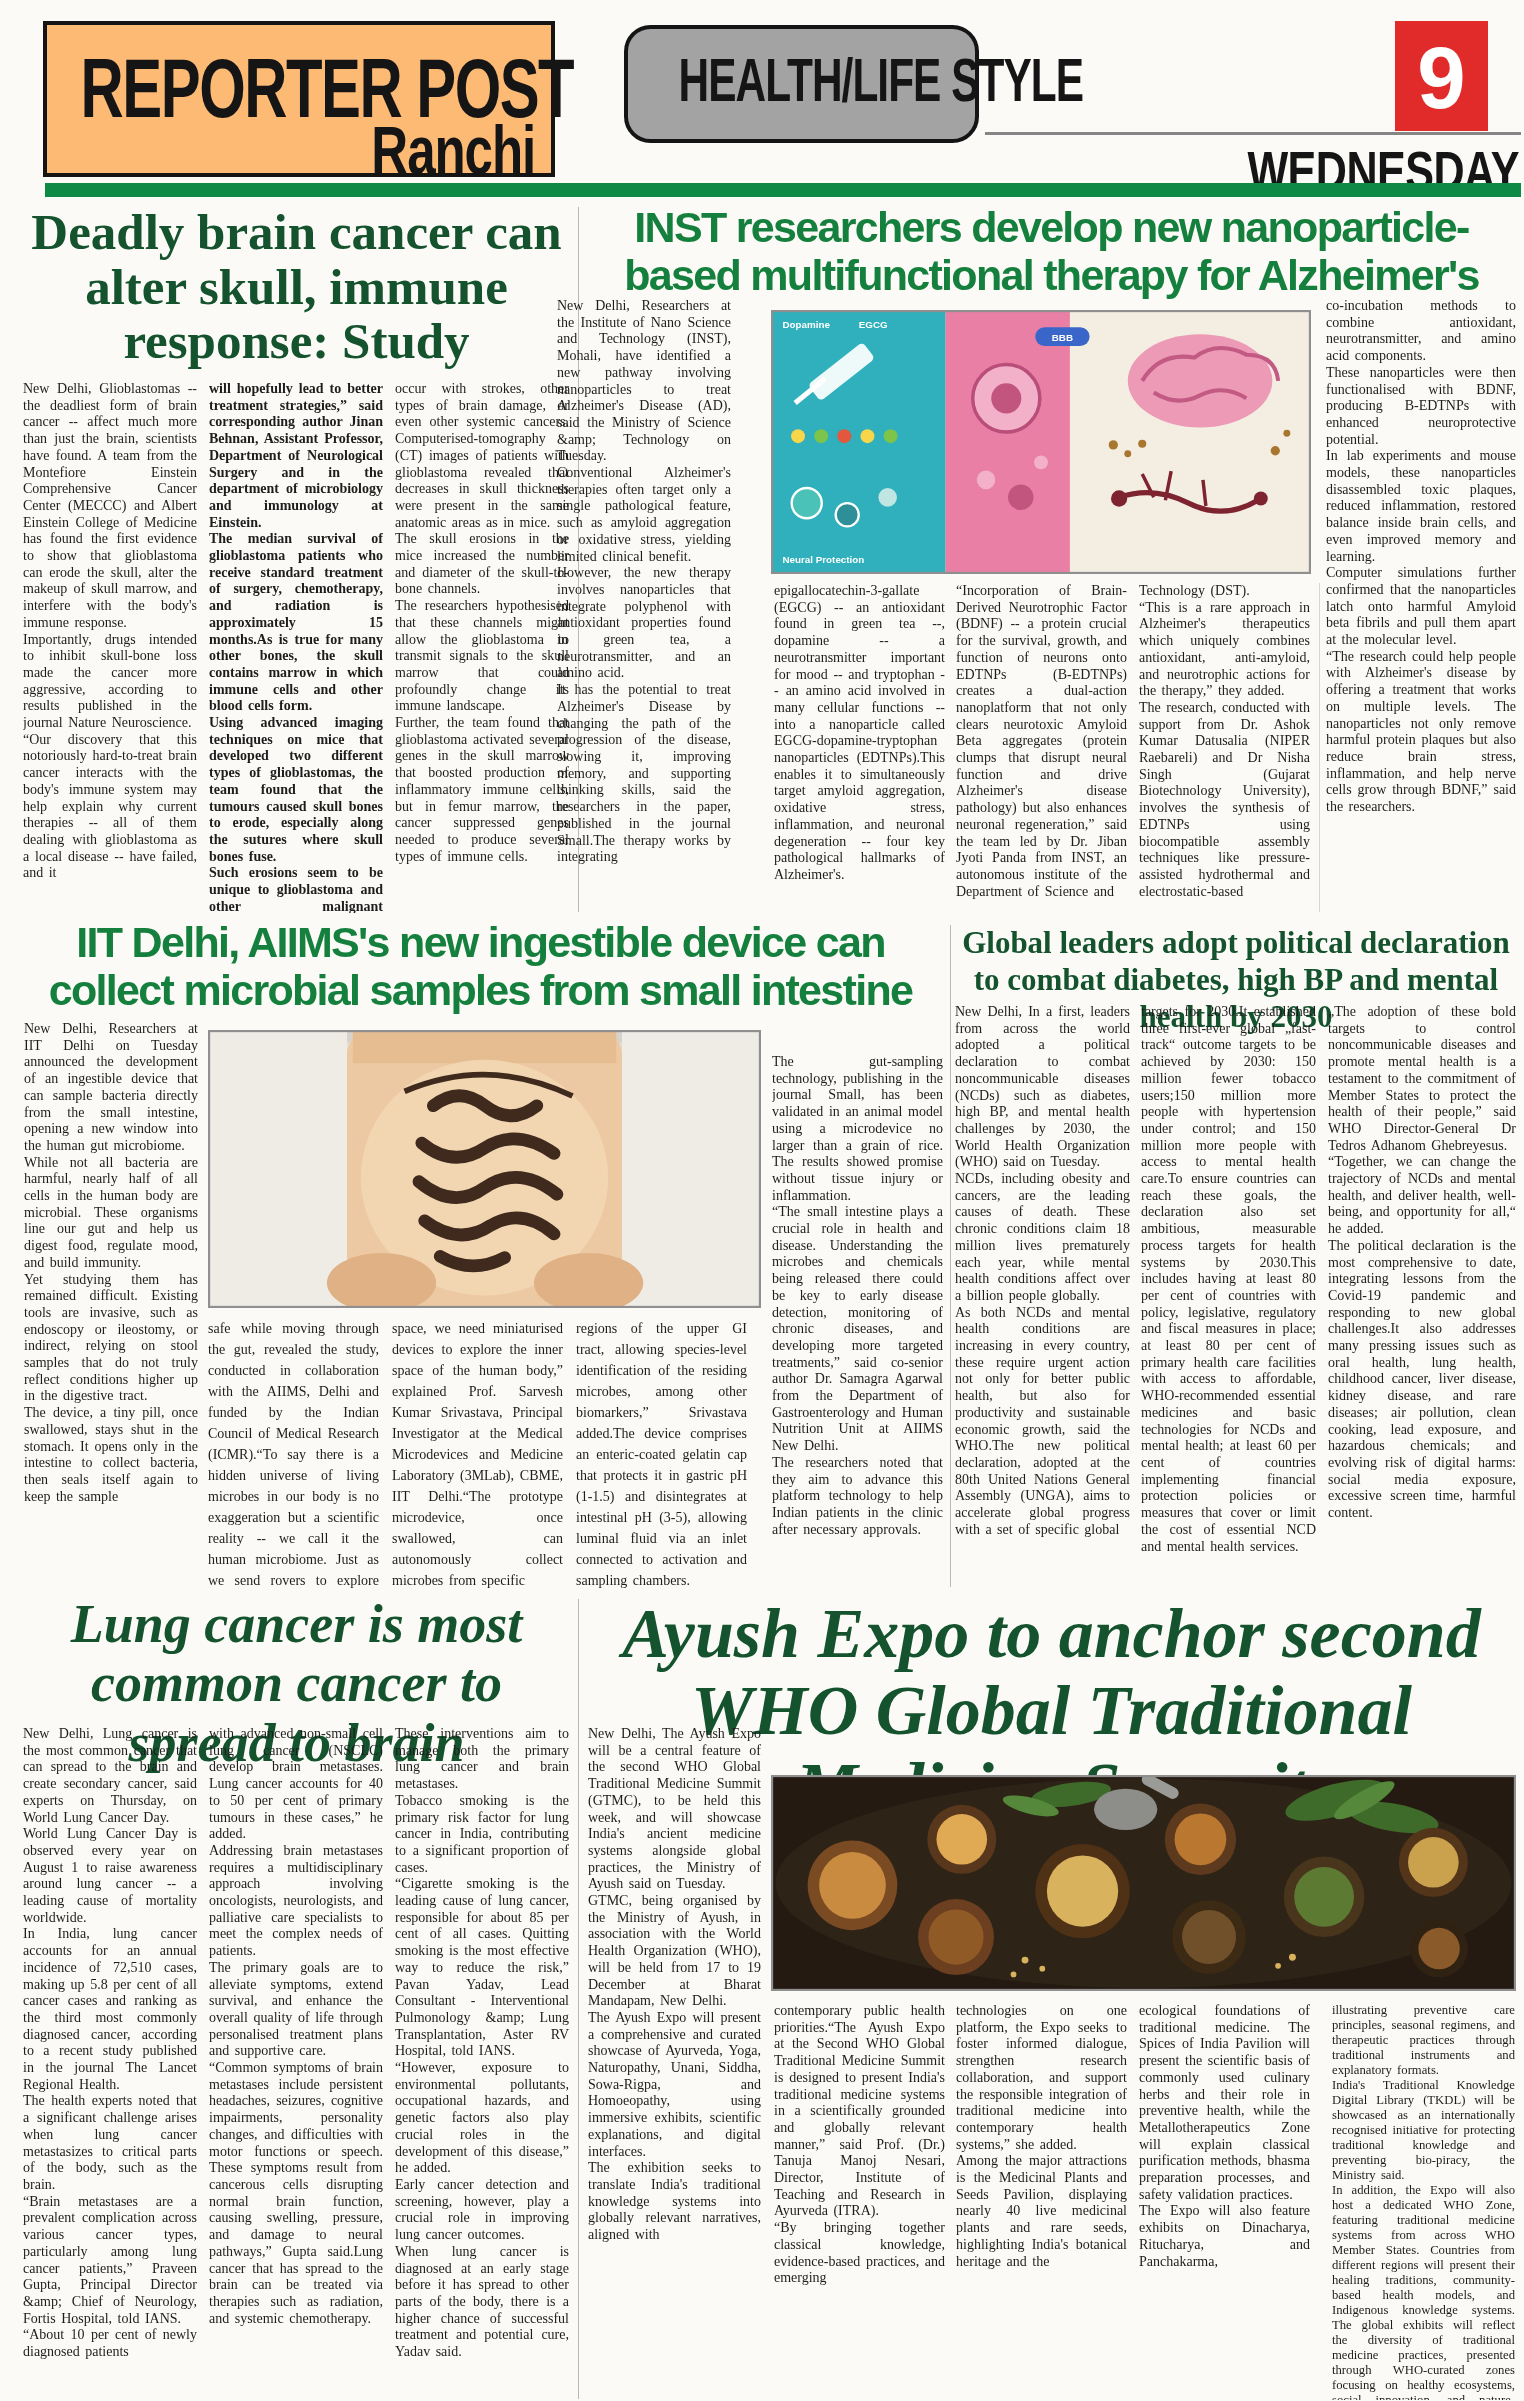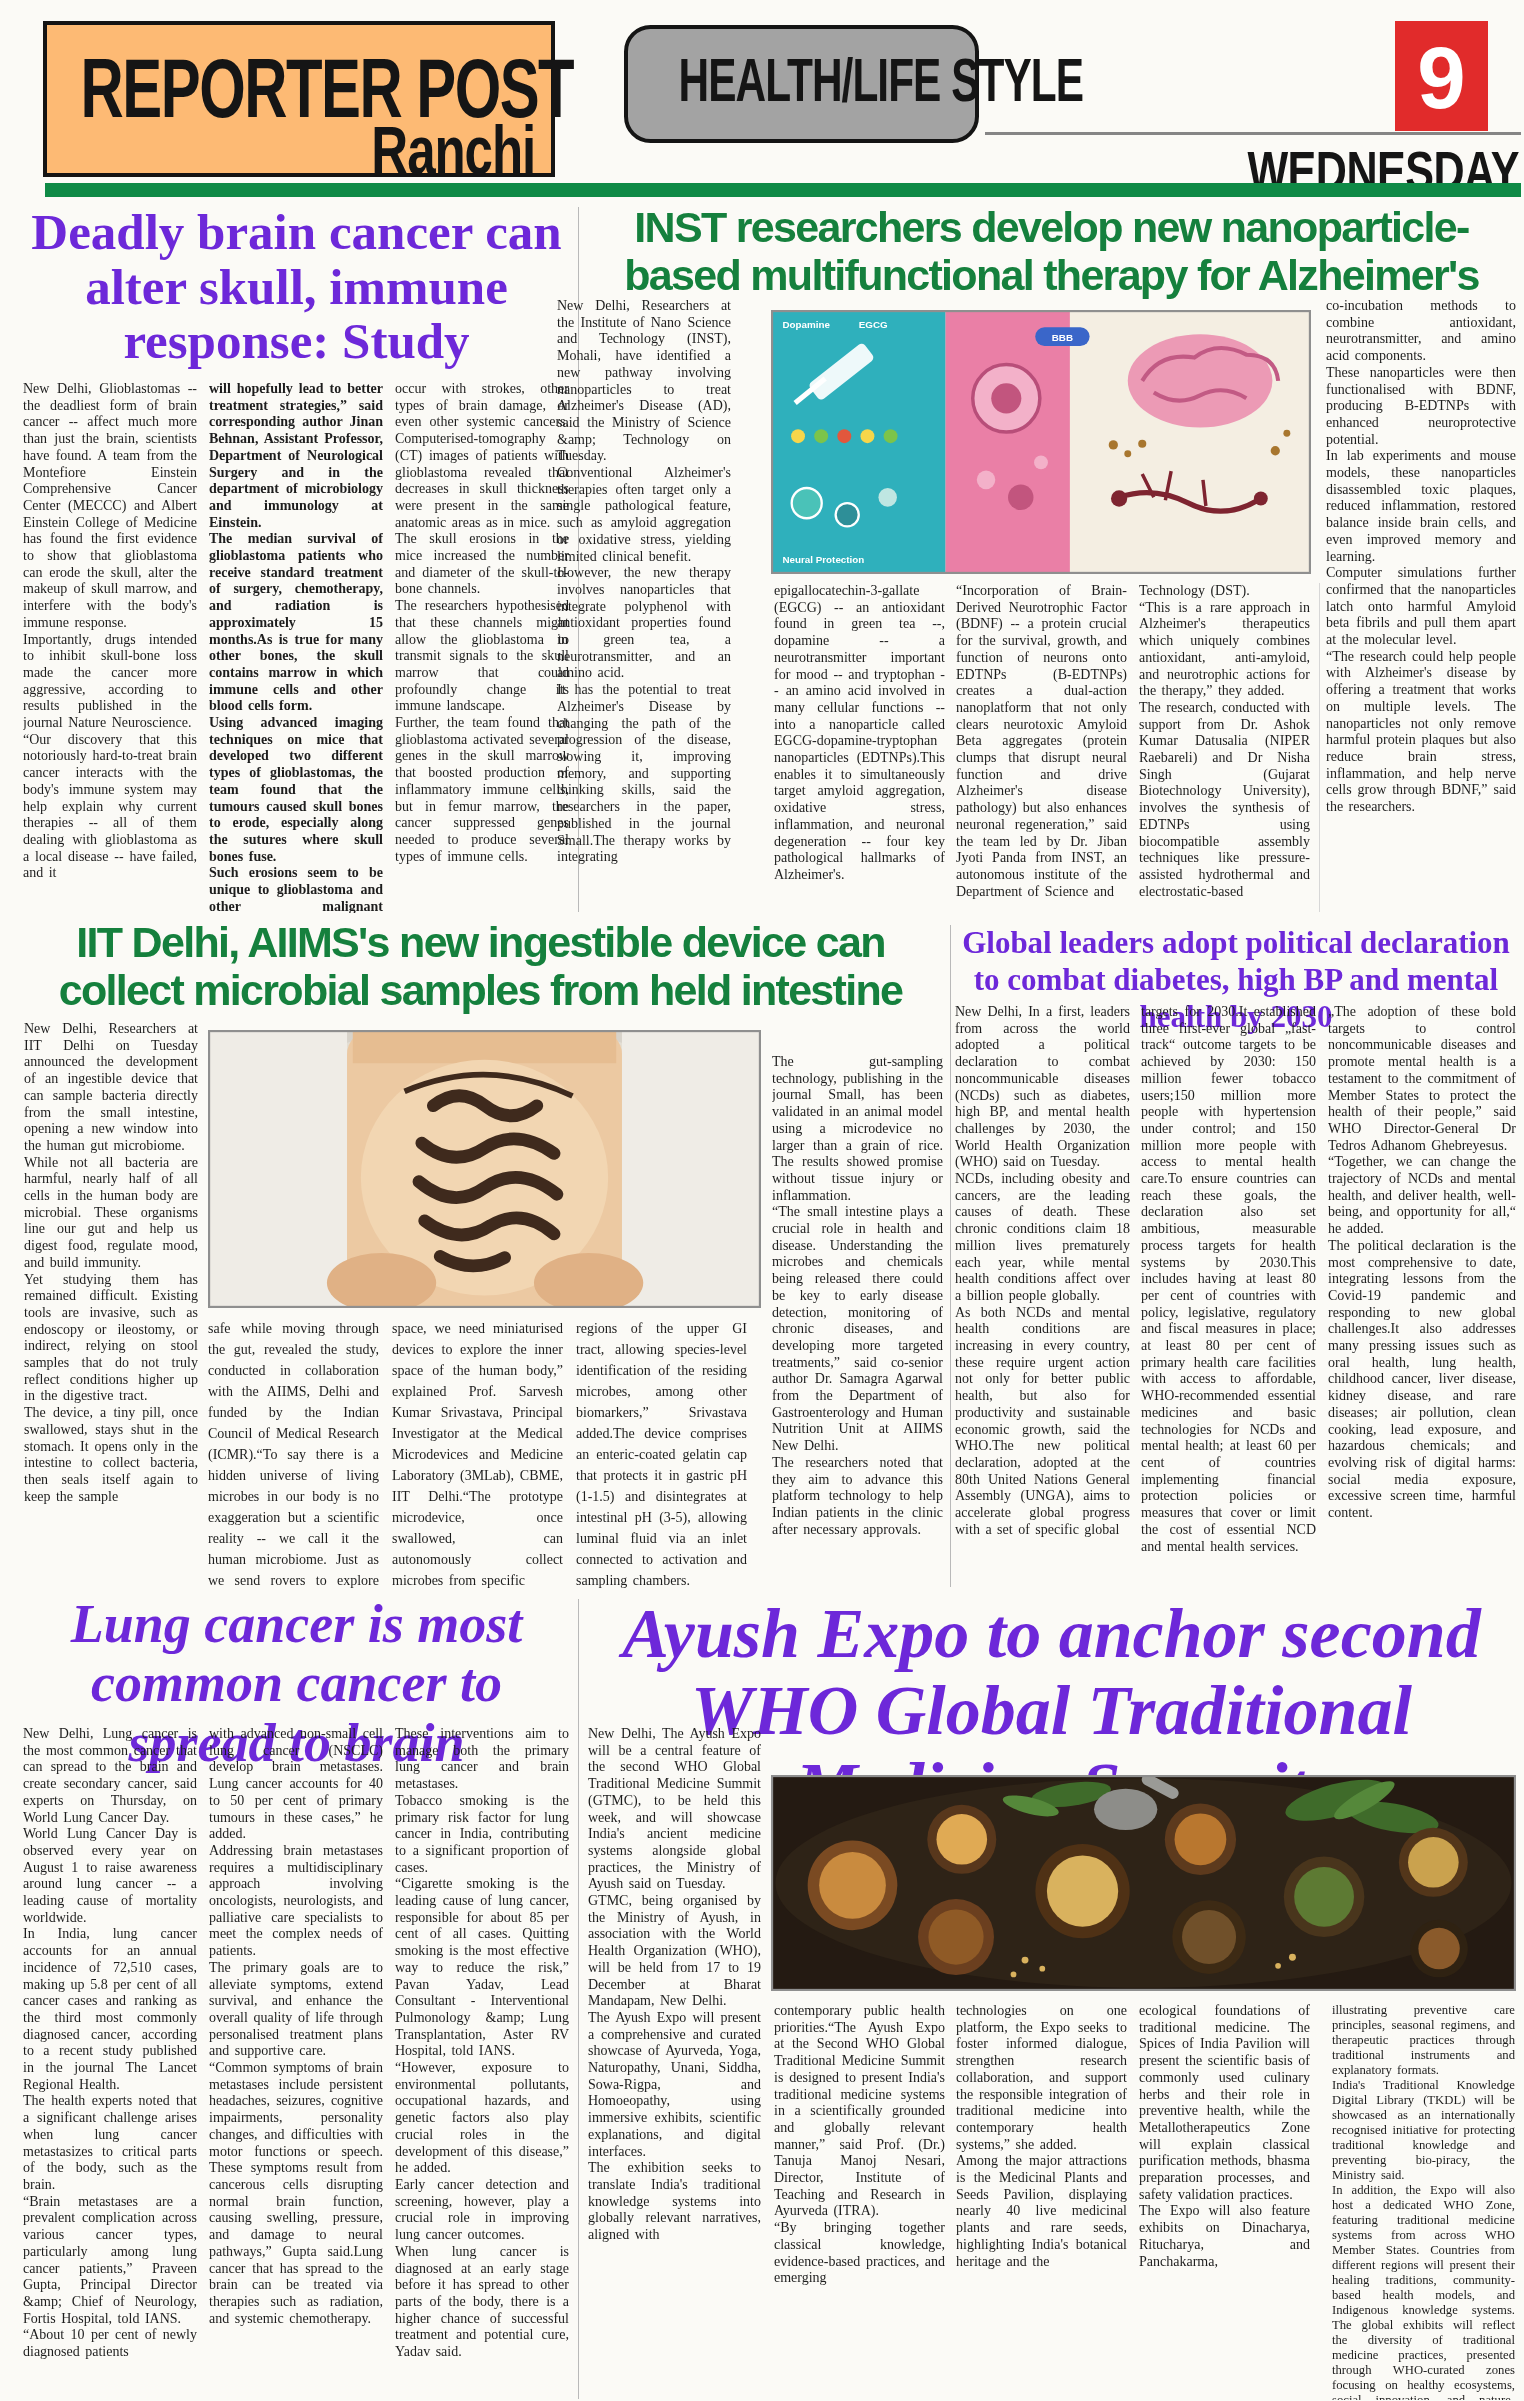--- a/index.html
+++ b/index.html
@@ -24,21 +24,21 @@
   .daybox { font-family:"Liberation Sans", sans-serif; font-weight:900; font-size:49px;
     letter-spacing:-0.6px; white-space:nowrap; text-align:right; transform:scale(0.88,1.12); transform-origin:right top; }
   .pagenum { background:var(--page_red,#e12f2f); color:#fff; text-align:center;
     font-family:"Liberation Sans", sans-serif; font-weight:900; font-size:87px; line-height:113px; }
   .greenbar { background:var(--green_bar,#0f8a46); }
   .grayrule { background:#858585; }
   .vrule { position:absolute; width:1.2px; background:#b9b9b9; }
   .vrule.light { background:#d7d7d7; }
 
   
-  .hl-serif { font-family:"Liberation Serif", serif; font-weight:bold; text-align:center; line-height:1.07; color:#6d28d9; }
+  .hl-serif { font-family:"Liberation Serif", serif; font-weight:bold; text-align:center; line-height:1.07; color:#14532d; }
   .hl-sans  { font-family:"Liberation Sans", sans-serif; font-weight:800; text-align:center;
     line-height:1.12; letter-spacing:-1.7px; color:#15803d; }
   .italic { font-style:italic; }
 
   
   .coltext {
     position:absolute; font-size:14px; line-height:16.7px; text-align:justify;
     white-space:pre-line; overflow:hidden; color:#1d1d1d; word-spacing:2px;
   }
   .lh-lg { line-height:21px; }
@@ -154,21 +154,21 @@
 “This is a rare approach in Alzheimer's therapeutics which uniquely combines antioxidant, anti-amyloid, and neurotrophic actions for the therapy,” they added.
 The research, conducted with support from Dr. Ashok Kumar Datusalia (NIPER Raebareli) and Dr Nisha Singh (Gujarat Biotechnology University), involves the synthesis of EDTNPs using biocompatible assembly techniques like pressure-assisted hydrothermal and electrostatic-based</div>
     <div class="coltext" style="left:1326px; top:298px; width:190px; height:616px;">co-incubation methods to combine antioxidant, neurotransmitter, and amino acid components.
 These nanoparticles were then functionalised with BDNF, producing B-EDTNPs with enhanced neuroprotective potential.
 In lab experiments and mouse models, these nanoparticles disassembled toxic plaques, reduced inflammation, restored balance inside brain cells, and even improved memory and learning.
 Computer simulations further confirmed that the nanoparticles latch onto harmful Amyloid beta fibrils and pull them apart at the molecular level.
 “The research could help people with Alzheimer's disease by offering a treatment that works on multiple levels. The nanoparticles not only remove harmful protein plaques but also reduce brain stress, inflammation, and help nerve cells grow through BDNF,” said the researchers.</div>
   </section>
 
   <section>
-    <h2 class="abs hl-sans" style="left:26px; top:918px; width:909px; font-size:43px; margin:0;">IIT Delhi, AIIMS's new ingestible device can collect microbial samples from held intestine</h2>
+    <h2 class="abs hl-sans" style="left:26px; top:918px; width:909px; font-size:43px; margin:0;">IIT Delhi, AIIMS's new ingestible device can collect microbial samples from small intestine</h2>
     <div class="coltext" style="left:24px; top:1021px; width:174px; height:567px;">New Delhi, Researchers at IIT Delhi on Tuesday announced the development of an ingestible device that can sample bacteria directly from the small intestine, opening a new window into the human gut microbiome.
 While not all bacteria are harmful, nearly half of all cells in the human body are microbial. These organisms line our gut and help us digest food, regulate mood, and build immunity.
 Yet studying them has remained difficult. Existing tools are invasive, such as endoscopy or ileostomy, or indirect, relying on stool samples that do not truly reflect conditions higher up in the digestive tract.
 The device, a tiny pill, once swallowed, stays shut in the stomach. It opens only in the intestine to collect bacteria, then seals itself again to keep the sample</div>
 
     <div class="figure" style="left:208px; top:1030px; width:551px; height:276px;">
       <svg viewBox="0 0 958 480" preserveAspectRatio="none">
         <rect width="958" height="480" fill="#d8d3ca"></rect>
         <ellipse cx="479" cy="240" rx="470" ry="255" fill="#e3ded4"></ellipse>
         <rect x="0" y="0" width="240" height="480" fill="#efece6"></rect>

